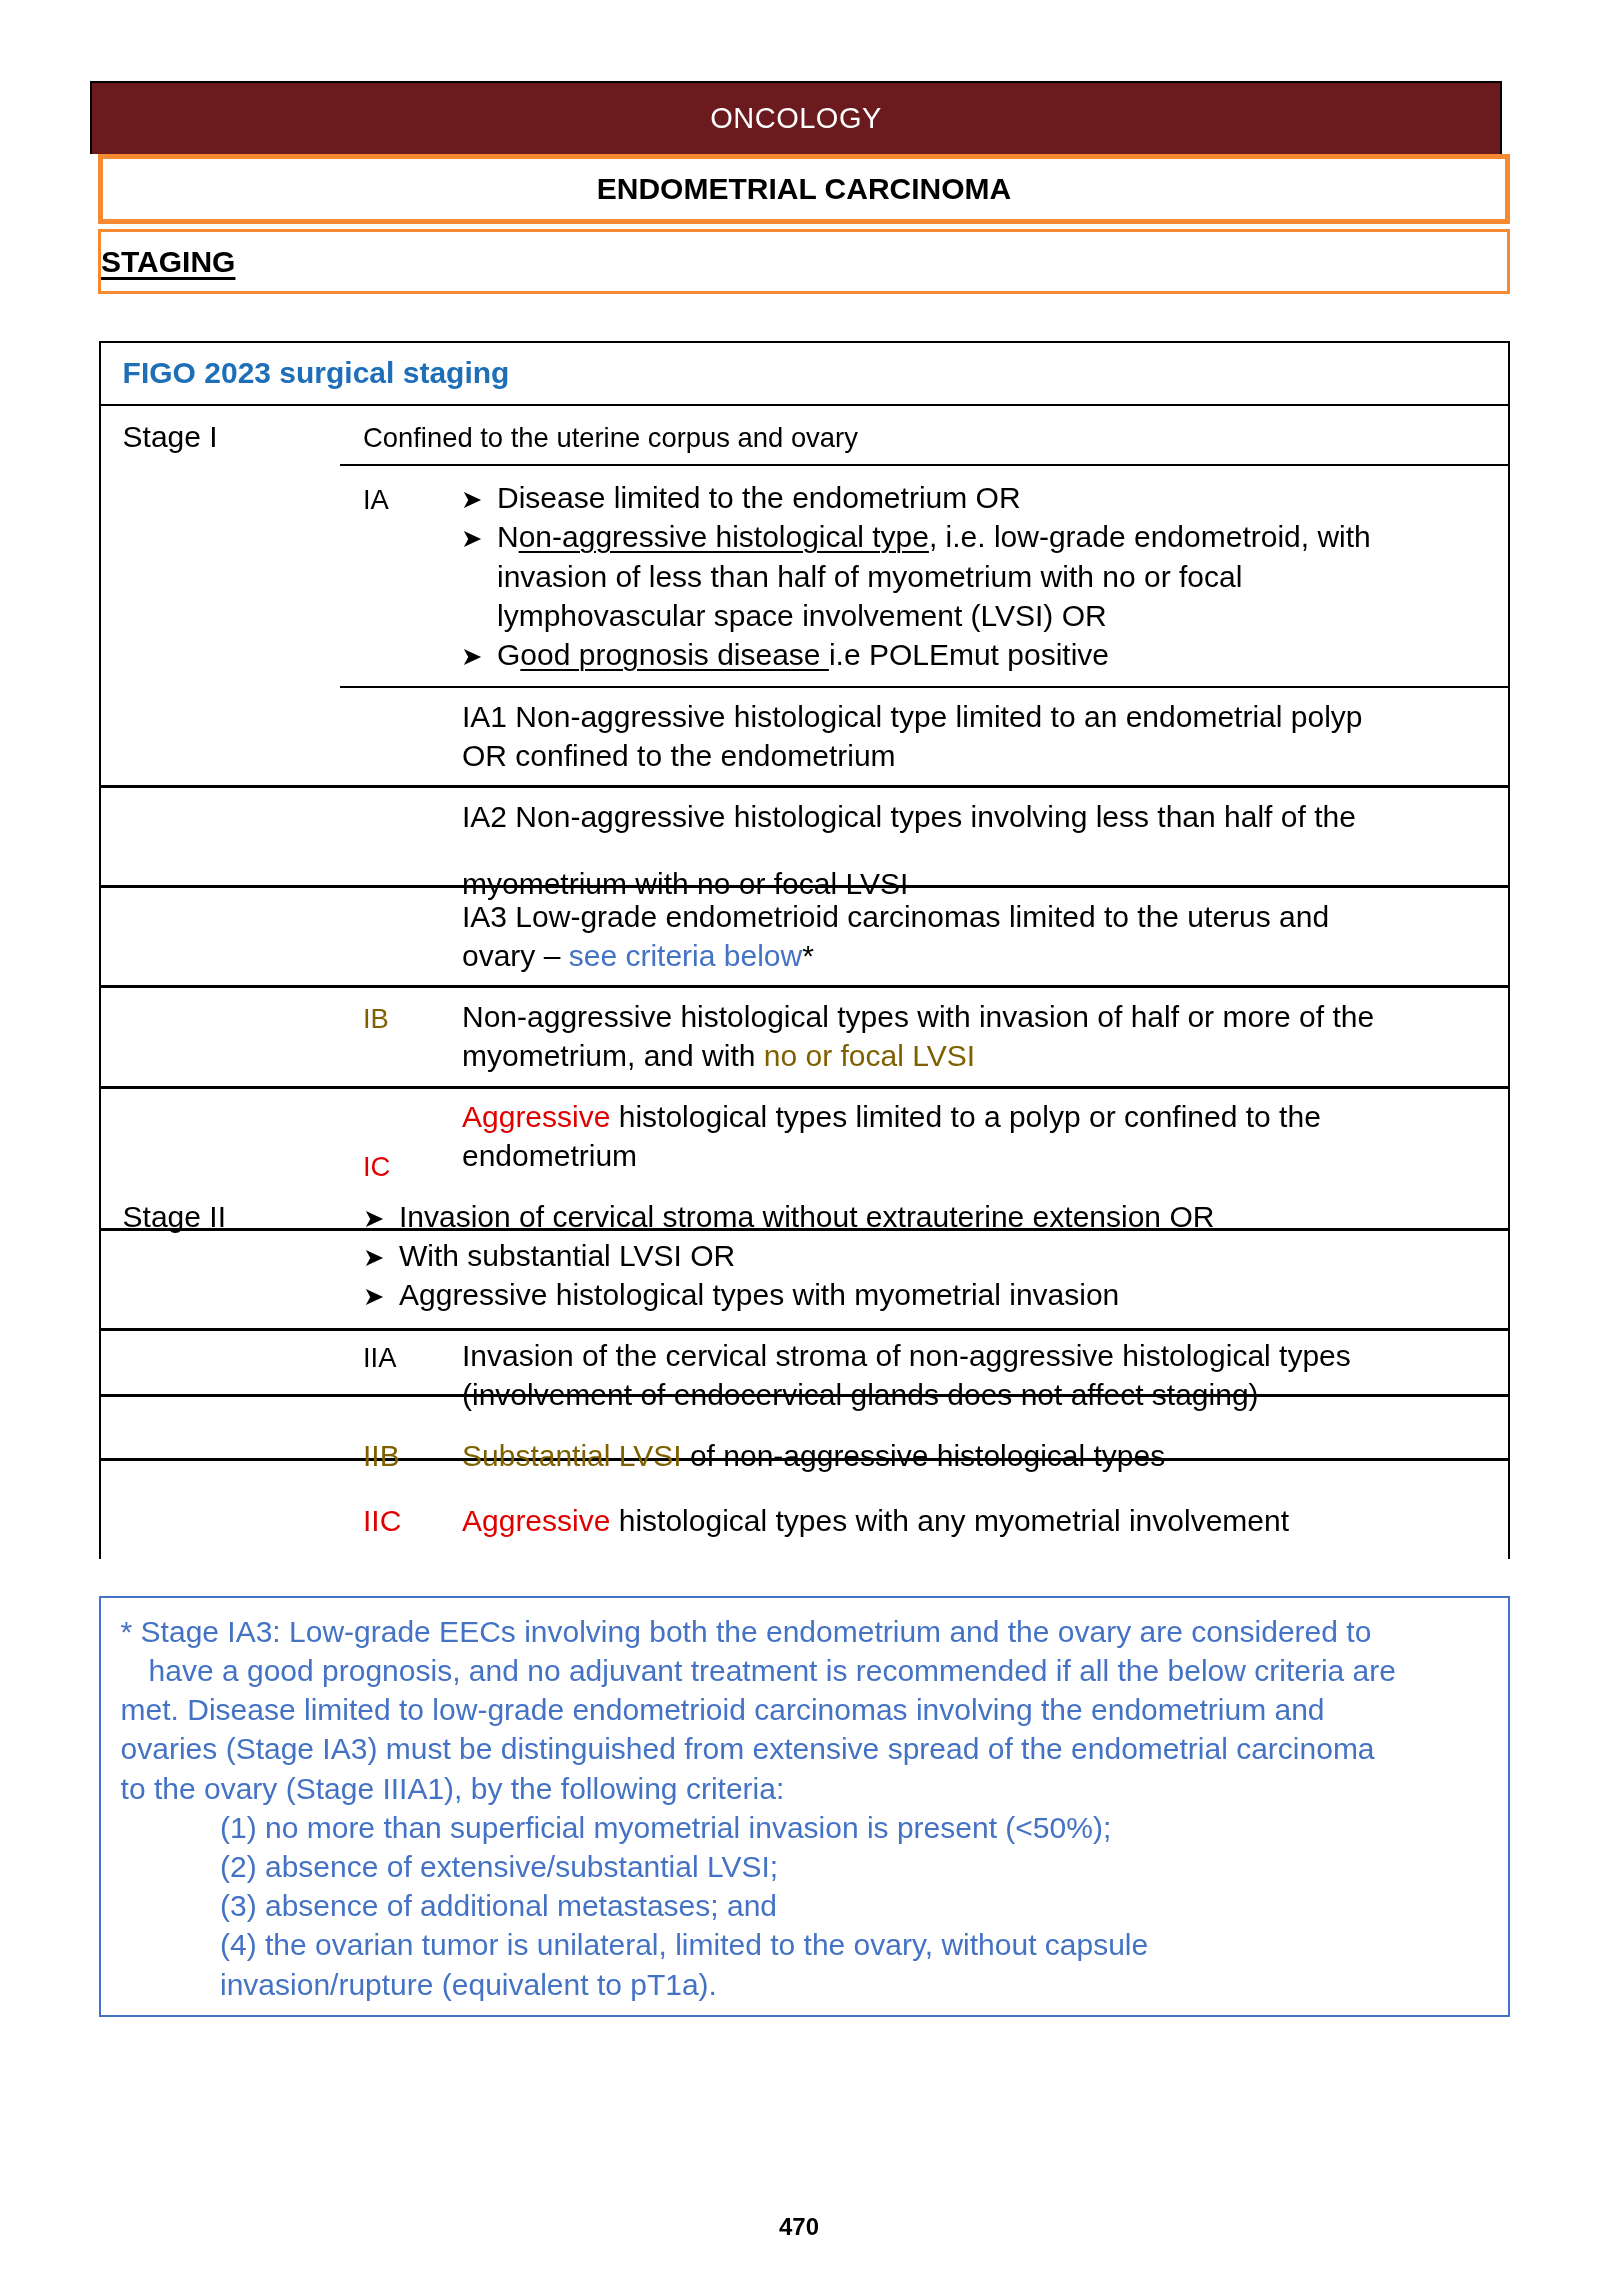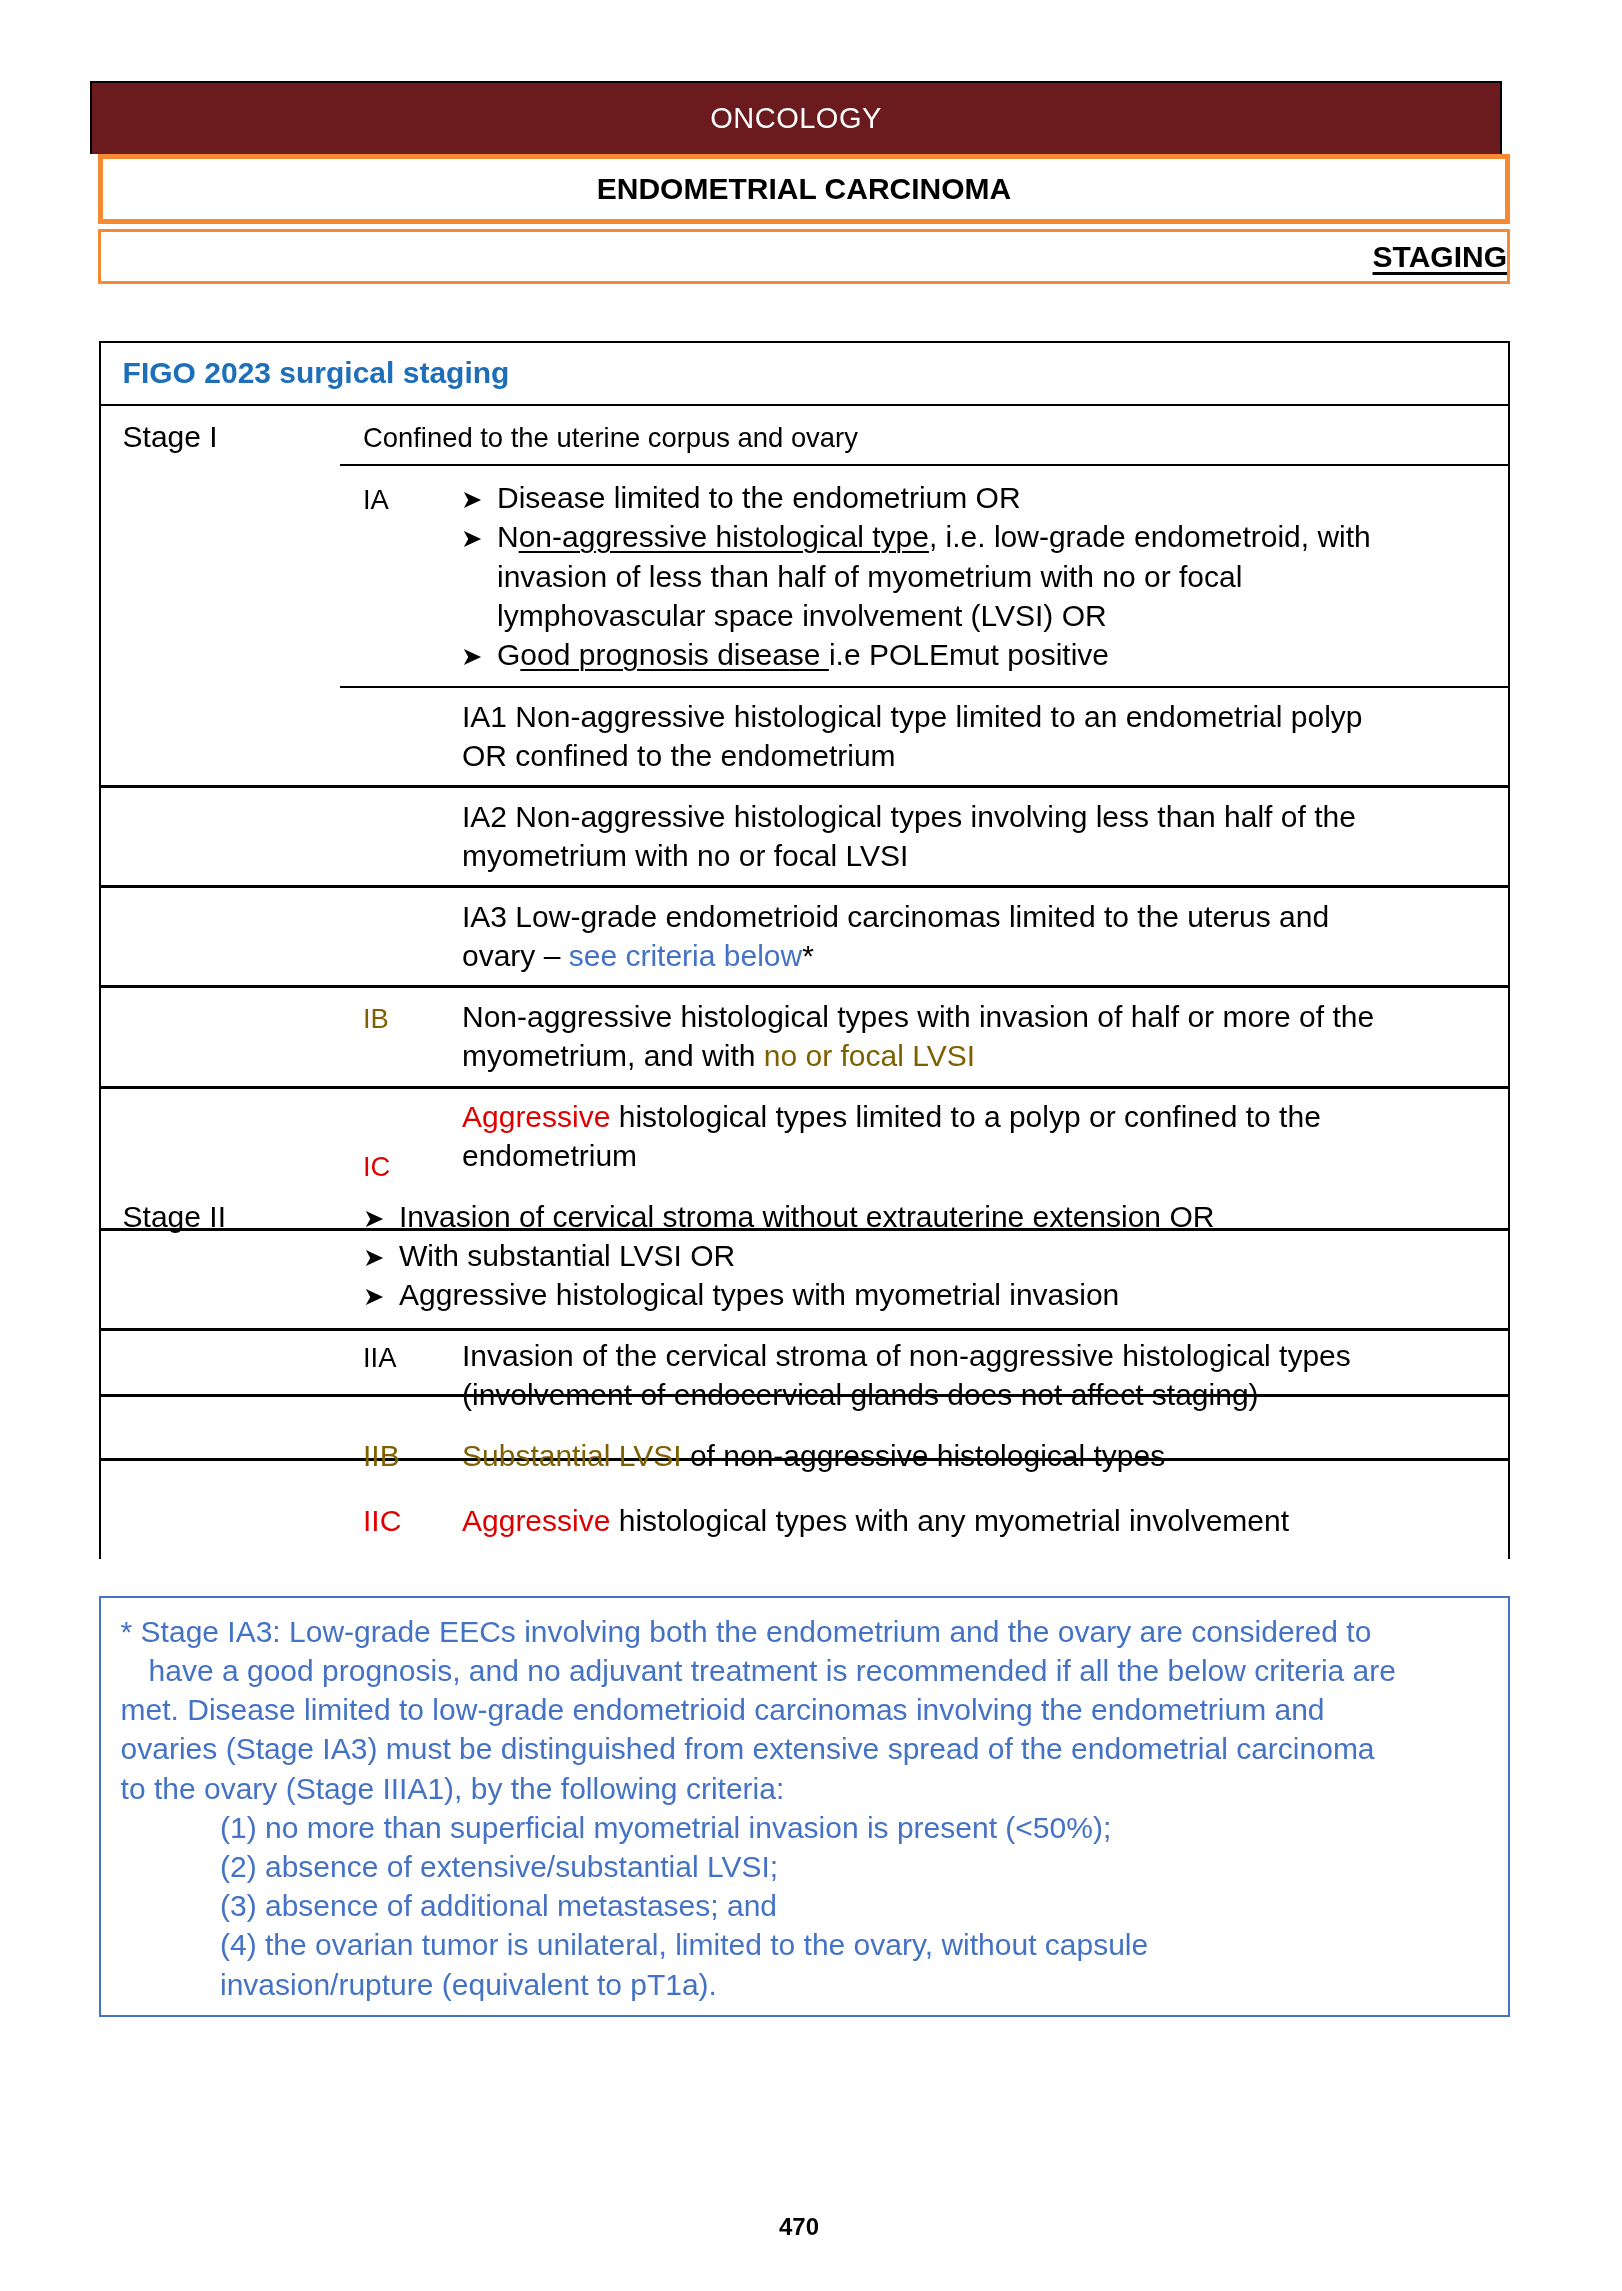--- a/index.html
+++ b/index.html
@@ -8,22 +8,22 @@
   .abs { position: absolute; }
 
   
   .hdr-dark { left: 90px; top: 81px; width: 1412px; height: 73px; background: #6B1A1E;
               border-top: 2.9px solid #000; border-left: 2px solid #000; border-right: 2.9px solid #000;
               box-sizing: border-box; display: flex; align-items: center; justify-content: center; }
   .hdr-dark span { color: #ffffff; font-size: 29px; letter-spacing: 0.5px; font-weight: 300; }
   .hdr-sub { left: 98px; top: 154px; width: 1412px; height: 70px; border: 5.9px solid #F58A33;
              box-sizing: border-box; display: flex; align-items: center; justify-content: center; font-weight: bold; }
   .hdr-sub span { font-size: 30px; }
-  .hdr-staging { left: 98px; top: 229px; width: 1412px; height: 55px; border: 3.9px solid #F58A33;
-                 box-sizing: border-box; display: flex; align-items: center; justify-content: flex-end; }
+  .hdr-staging { left: 98px; top: 229px; width: 1412px; height: 65px; border: 3.9px solid #F58A33;
+                 box-sizing: border-box; display: flex; align-items: center; justify-content: flex-start; }
   .hdr-staging span { font-size: 30px; font-weight: bold; text-decoration: underline;
                       text-decoration-thickness: 2.9px; text-underline-offset: 4.9px; }
 
   
   .tbl { left: 99px; top: 341px; width: 1411px; height: 1218px; border-left: 2px solid #000;
          border-right: 2px solid #000; box-sizing: border-box; }
   .hline { position: absolute; background: #000; }
   .txt { position: absolute; font-size: 30px; line-height: 39px; white-space: nowrap; }
   .txt-sm { position: absolute; font-size: 27.4px; line-height: 35px; white-space: nowrap; }
   .figo { color: #1E6FB8; font-weight: bold; font-size: 30px; }
@@ -85,21 +85,21 @@
   <div class="txt" style="left:396px; top:216px;">invasion of less than half of myometrium with no or focal</div>
   <div class="txt" style="left:396px; top:255px;">lymphovascular space involvement (LVSI) OR</div>
   <div class="txt" style="left:360px; top:294px;">
     <span class="bullet">➤</span><span>G</span><span class="u">ood prognosis disease </span><span>i.e POLEmut positive</span>
   </div>
 
   <div class="txt" style="left:361px; top:356px;">IA1 Non-aggressive histological type limited to an endometrial polyp</div>
   <div class="txt" style="left:361px; top:395px;">OR confined to the endometrium</div>
 
   <div class="txt" style="left:361px; top:456px;">IA2 Non-aggressive histological types involving less than half of the</div>
-  <div class="txt" style="left:361px; top:495px;">myometrium with no or focal LVSI</div>
+  <div class="txt" style="left:361px; top:523px;">myometrium with no or focal LVSI</div>
 
   <div class="txt" style="left:361px; top:556px;">IA3 Low-grade endometrioid carcinomas limited to the uterus and</div>
   <div class="txt" style="left:361px; top:595px;">
     <span>ovary – </span><span class="bluelink">see criteria below</span><span>*</span>
   </div>
 
   <div class="txt-sm olive" style="left:262px; top:660px;">IB</div>
   <div class="txt" style="left:361px; top:656px;">Non-aggressive histological types with invasion of half or more of the</div>
   <div class="txt" style="left:361px; top:695px;">
     <span>myometrium, and with </span><span class="olive">no or focal LVSI</span>

